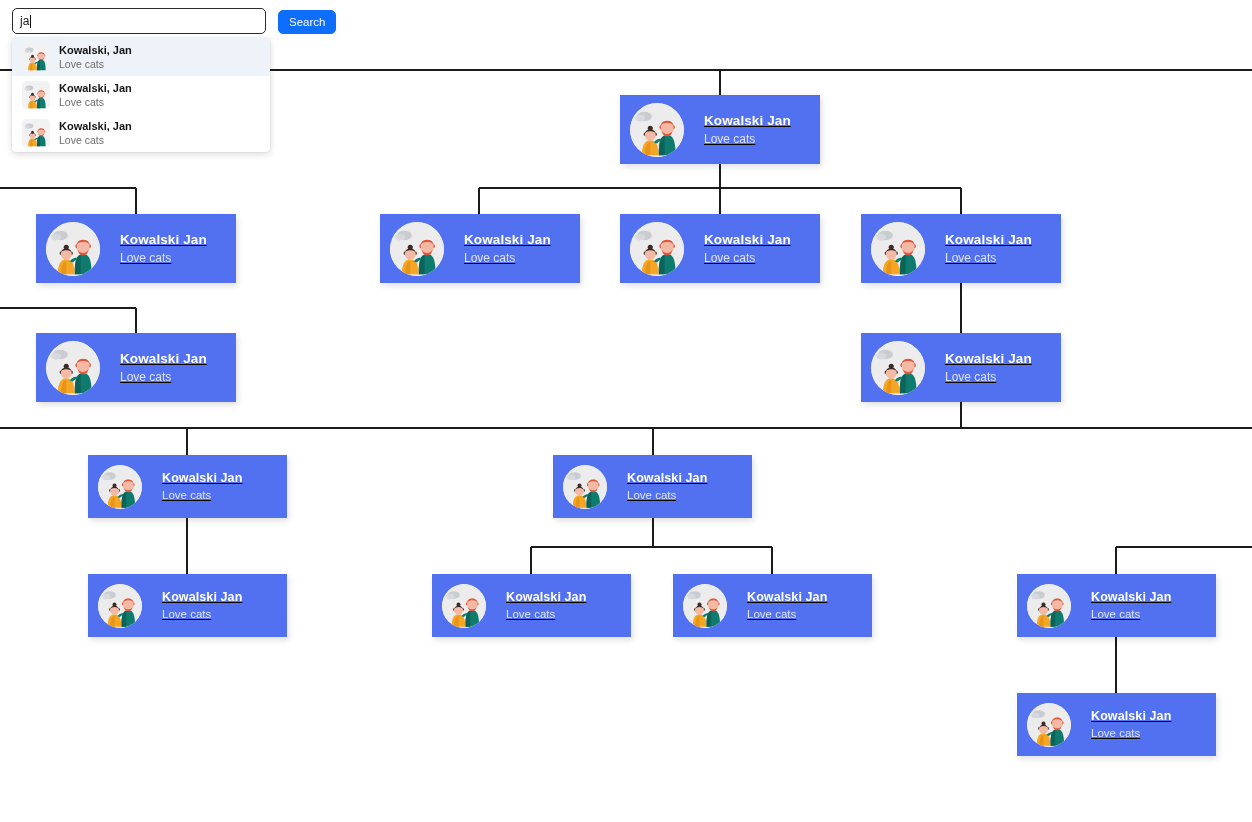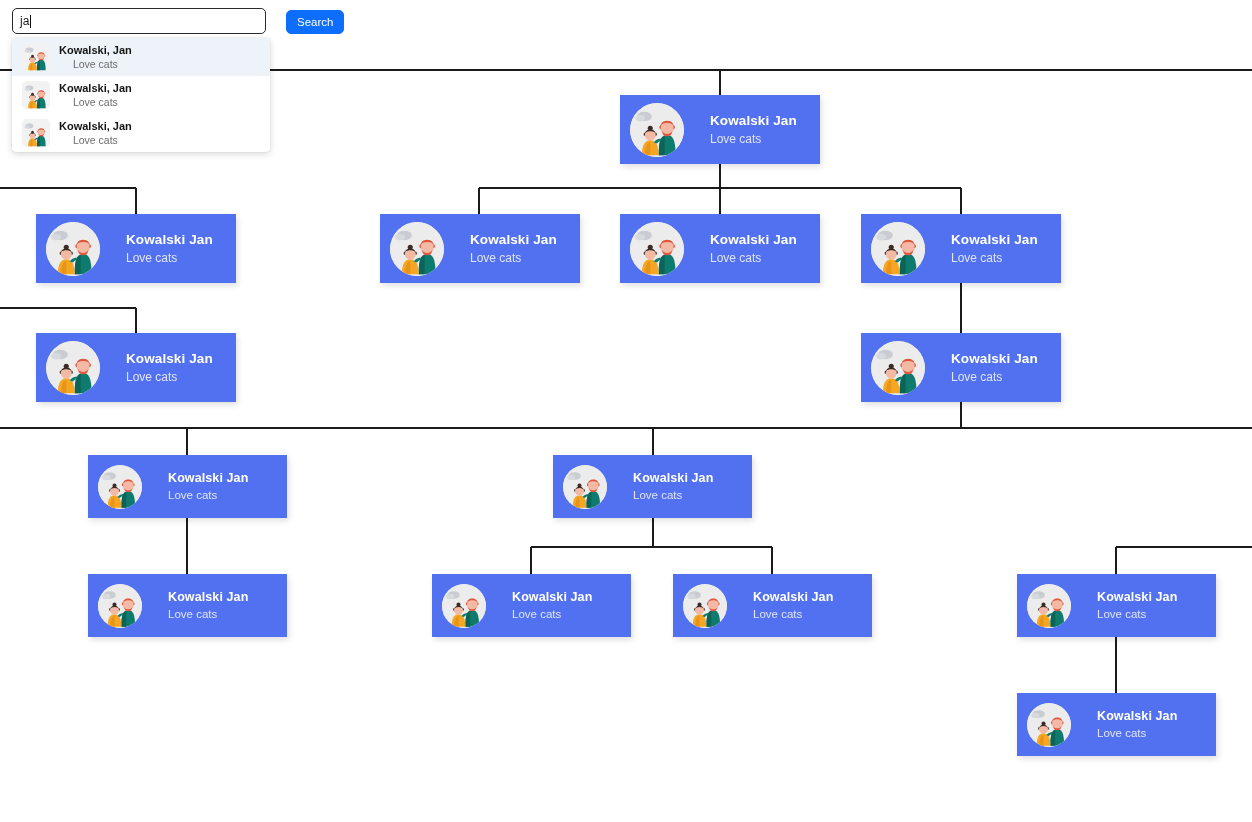--- a/index.html
+++ b/index.html
@@ -7,21 +7,21 @@
   html, body {
     margin: 0; padding: 0;
     width: 1252px; height: 822px;
     background: #ffffff;
     font-family: "Liberation Sans", sans-serif;
     overflow: hidden;
   }
   #root { position: relative; width: 1252px; height: 822px; background: #fff; }
 
   
-  .searchbar { position: absolute; left: 12px; top: 8px; display: flex; align-items: flex-start; gap: 20px; z-index: 40; }
+  .searchbar { position: absolute; left: 12px; top: 8px; display: flex; align-items: flex-start; gap: 12px; z-index: 40; }
   .search-input {
     width: 254px; height: 26px;
     border: 1.5px solid #2b2b2b; border-radius: 5px;
     background: #fff; padding: 0 7px;
     font-family: "Liberation Sans", sans-serif; font-size: 12px; color: #1a1a1a;
     outline: none; line-height: 23px;
     display: flex; align-items: center;
   }
   .search-input .txt { position: relative; }
   .caret { display:inline-block; width:1px; height:13px; background:#111; margin-left:1px; vertical-align:-2px; }
@@ -35,36 +35,37 @@
   
   .suggest {
     position: absolute; left: 12px; top: 38px; width: 258px;
     background: #fff; border-radius: 4px;
     box-shadow: 0 2px 7px rgba(0,0,0,.16), 0 0 1px rgba(0,0,0,.20);
     z-index: 39; padding: 0; overflow: hidden;
   }
   .suggest-item { display: flex; align-items: center; gap: 9px; padding: 5px 8px 5px 10px; cursor: pointer; }
   .suggest-item.active { background: #eef3f9; }
   .suggest-av { width: 28px; height: 28px; border-radius: 5px; background: #f2f2f2; flex: 0 0 28px; overflow: hidden; position: relative; }
-  .suggest-txt { line-height: 1.15; text-align: center; }
+  .suggest-txt { line-height: 1.15; }
   .suggest-name { font-size: 11px; font-weight: bold; color: #141414; }
   .suggest-sub { font-size: 10.5px; color: #6d6d6d; margin-top: 2px; }
 
   
   .lines { position: absolute; inset: 0; z-index: 5; pointer-events: none; }
   .lines line { stroke: #1b1b1b; stroke-width: 1.6; shape-rendering: crispEdges; }
 
   
   .node {
     position: absolute; z-index: 20;
     background: #5271f0;
     box-shadow: 2px 3px 6px rgba(0,0,0,.12);
-    display: flex; align-items: center; gap: 26px;
+    display: flex; align-items: center; gap: 20px;
     padding: 0 12px 0 10px;
     cursor: pointer;
+    text-decoration: underline;
   }
   .node .av { width: 54px; height: 54px; border-radius: 50%; background: #ececec; flex: 0 0 54px; overflow: hidden; position: relative; }
   .node .meta { line-height: 1.2; }
   .node .nm { color: #fff; font-weight: bold; font-size: 13.5px; letter-spacing: .1px; }
   .node .sb { color: #dfe4fb; font-size: 12px; margin-top: 3px; }
   .node.sm .av { width: 44px; height: 44px; flex: 0 0 44px; }
   .node.sm .nm { font-size: 12.5px; }
   .node.sm .sb { font-size: 11.5px; }
 </style>
 </head>

